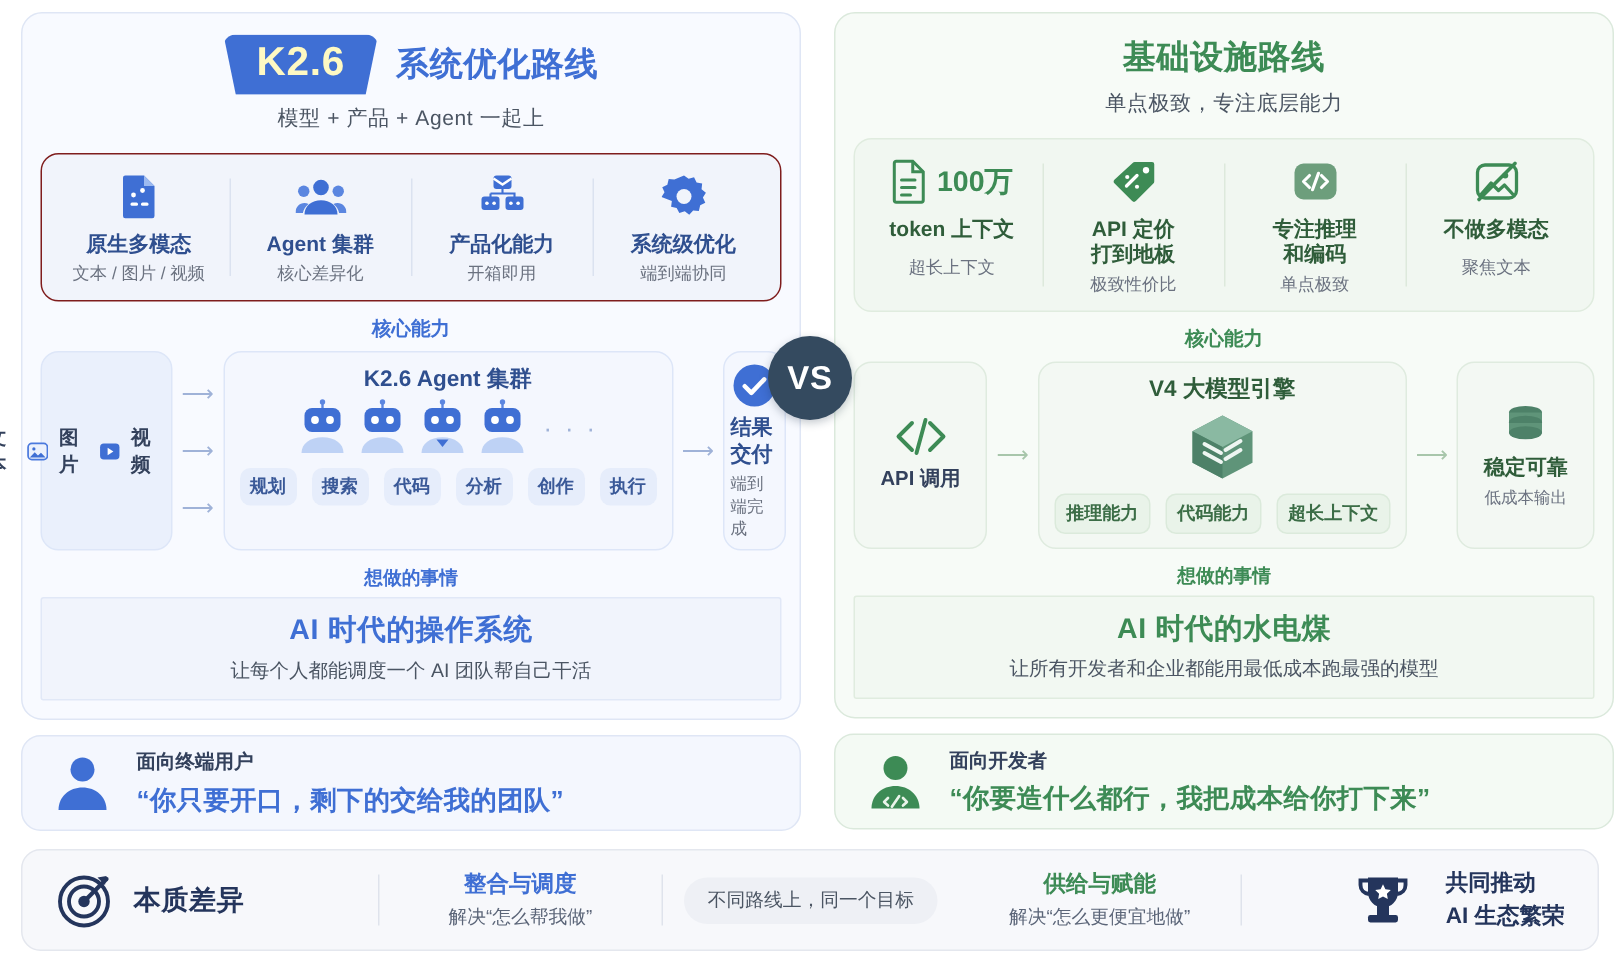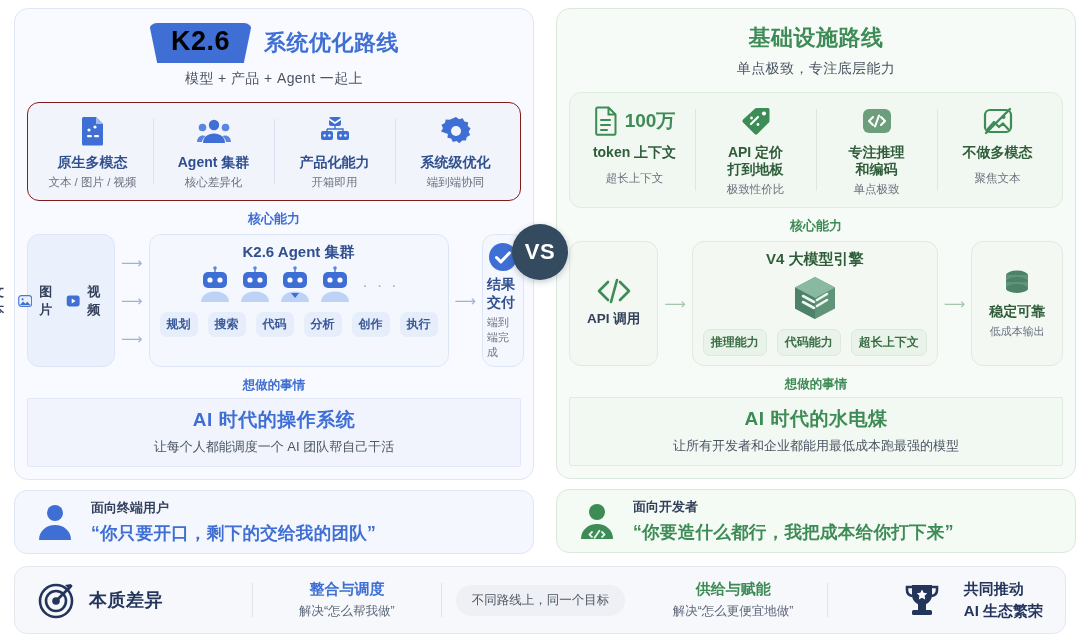--- a/index.html
+++ b/index.html
@@ -18,21 +18,21 @@
   .panel {
     border-radius: 14px; border: 1px solid #dfe6f5;
     background: #f8faff; padding: 10px 12px 12px;
   }
   .panel.green { border-color: #dbe9dc; background: #f7fbf7; }
 
   
   .panel-head { text-align: center; padding: 4px 0 6px; }
   .head-row { display: flex; align-items: center; justify-content: center; gap: 12px; }
   .badge {
-    background: #3f6fd4; color: #000000; font-size: 27px; font-weight: bold;
+    background: #3f6fd4; color: #fef9c3; font-size: 27px; font-weight: bold;
     padding: 3px 22px 7px; letter-spacing: .5px; line-height: 1.12;
     clip-path: polygon(0 0, 100% 0, 92% 100%, 8% 100%);
     border-radius: 8px 8px 4px 4px; min-width: 96px;
   }
   .badge.green { background: #3d8b55; }
   .head-title { font-size: 22px; font-weight: bold; color: #3f6fd4; letter-spacing: .5px; }
   .head-title.green { color: #3d8b55; }
   .head-sub { font-size: 14px; color: #4b5563; margin-top: 7px; letter-spacing: .4px; }
 
   

